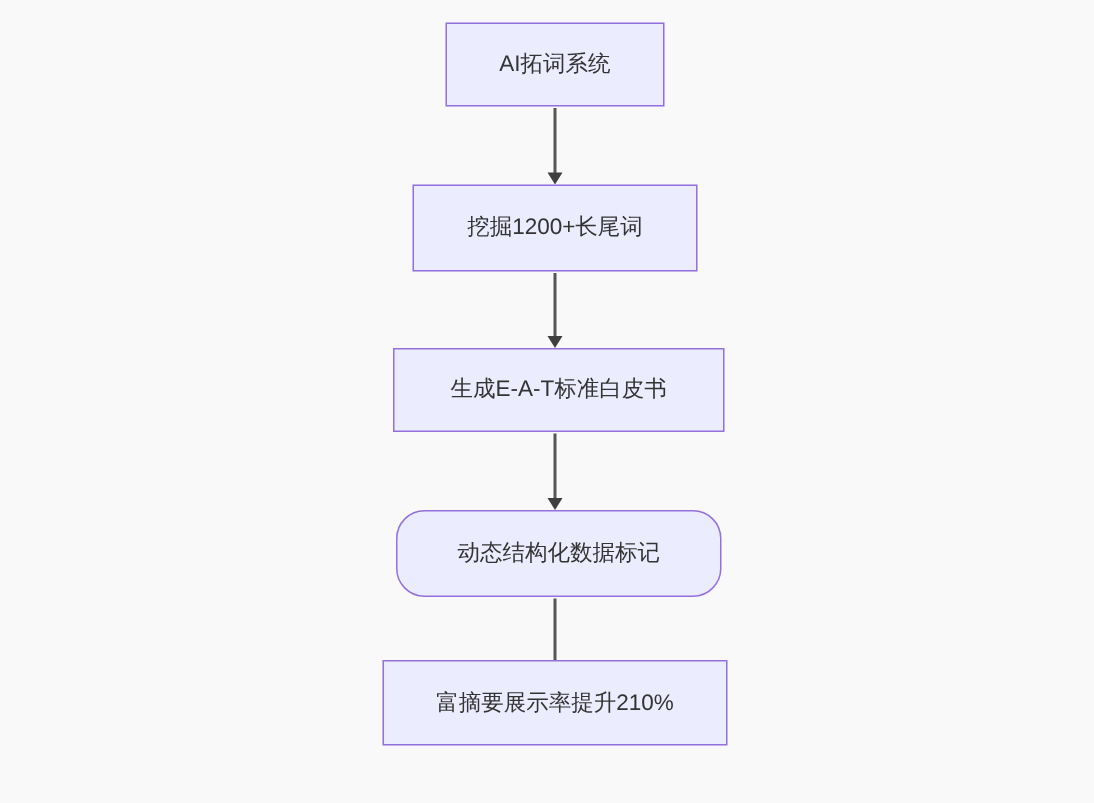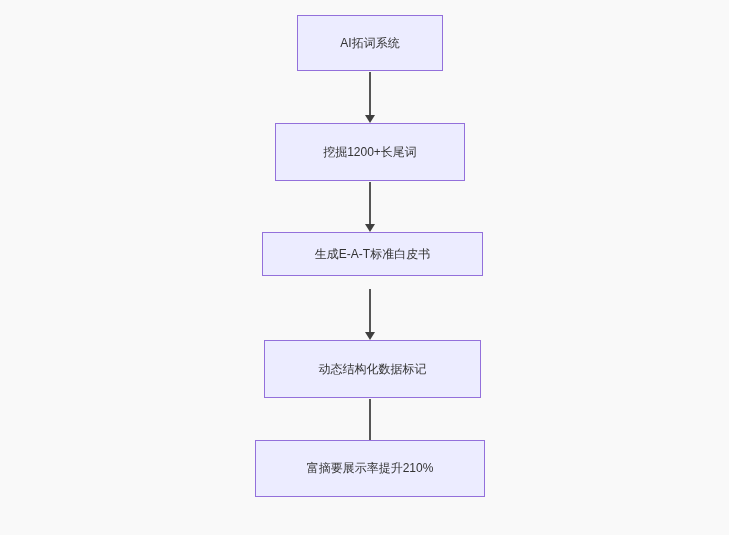--- a/index.html
+++ b/index.html
@@ -18,31 +18,31 @@
   }
   .canvas {
     position: relative;
     width: 729px; height: 535px;
   }
   .node {
     position: absolute;
     background: var(--node-fill);
     border: 1px solid var(--node-border);
     color: var(--text-color);
-    font-size: 12px;
+    font-size: 15px;
     display: flex;
     align-items: center;
     justify-content: center;
     text-align: center;
     line-height: 1.2;
   }
   .n1 { left: 297px; top: 15px;  width: 146px; height: 56px; }
   .n2 { left: 275px; top: 123px; width: 190px; height: 58px; }
-  .n3 { left: 262px; top: 232px; width: 221px; height: 44px; }
-  .n4 { left: 264px; top: 340px; width: 217px; height: 58px; }
+  .n3 { left: 262px; top: 232px; width: 221px; height: 56px; }
+  .n4 { left: 264px; top: 340px; width: 217px; height: 58px; border-radius: 19px; }
   .n5 { left: 255px; top: 440px; width: 230px; height: 57px; }
 
   .edge {
     position: absolute;
     left: 364px;
     width: 12px;
   }
   .e1 { top: 72px;  height: 51px; }
   .e2 { top: 182px; height: 50px; }
   .e3 { top: 289px; height: 51px; }

